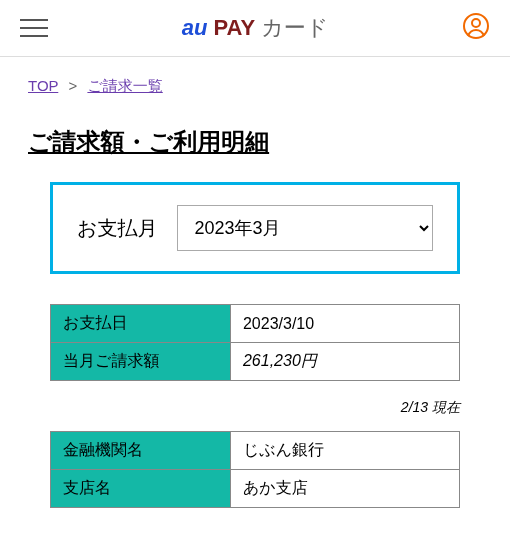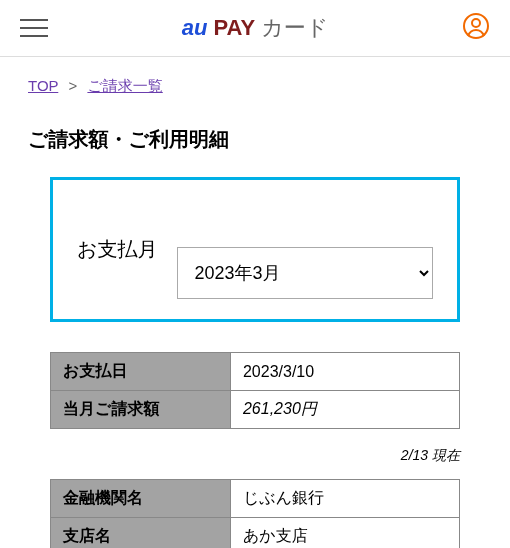--- a/index.html
+++ b/index.html
@@ -8,27 +8,27 @@
     .menu-icon { display: flex; flex-direction: column; gap: 6px; cursor: pointer; }
     .menu-icon span { display: block; width: 28px; height: 2px; background: #555; }
     .logo { font-size: 22px; color: #666; font-weight: 500; }
     .logo-au { color: #1d4ed8; font-weight: bold; font-style: italic; }
     .logo-pay { color: #7f1d1d; font-weight: bold; }
     .profile-icon { color: #f26a00; cursor: pointer; }
     .content { padding: 0 28px; }
     .breadcrumb { padding: 20px 0 12px 0; font-size: 15px; }
     .breadcrumb a { color: #6a3dad; text-decoration: underline; }
     .breadcrumb .sep { color: #666; margin: 0 6px; }
-    .page-title { font-size: 20px; font-weight: bold; margin: 18px 0 24px 0; }
+    .page-title { font-size: 24px; font-weight: bold; margin: 18px 0 24px 0; text-decoration: underline; }
     .month-selector { border: 3px solid #00b0e6; padding: 20px 24px; display: flex; align-items: center; gap: 20px; margin: 0 22px 30px 22px; }
     .month-label { font-size: 20px; font-weight: normal; }
-    .month-select { flex: 1; height: 52px; font-size: 18px; padding: 0 12px; border: 1px solid #aaa; background: #fff; margin-top: 47px; }
+    .month-select { flex: 1; height: 46px; font-size: 18px; padding: 0 12px; border: 1px solid #aaa; background: #fff; }
     .info-table { width: calc(100% - 44px); margin: 0 22px; border-collapse: collapse; }
     .info-table th, .info-table td { border: 1px solid #888; padding: 8px 12px; font-size: 16px; text-align: left; }
-    .info-table th { background: #a3a3a3; width: 44%; font-weight: bold; }
+    .info-table th { background: #14b8a6; width: 44%; font-weight: normal; }
     .amount-cell { text-align: right; font-style: italic; }
     .timestamp { text-align: right; margin: 18px 22px 14px 0; font-size: 14px; font-style: italic; }
   </style>
 </head>
 <body>
 
 <div class="header">
   <div class="menu-icon">
     <span></span>
       <span></span>

